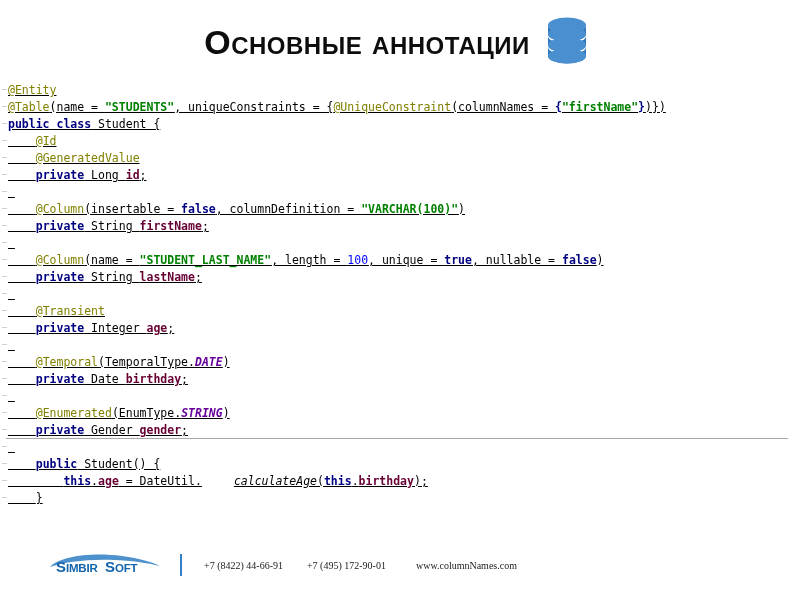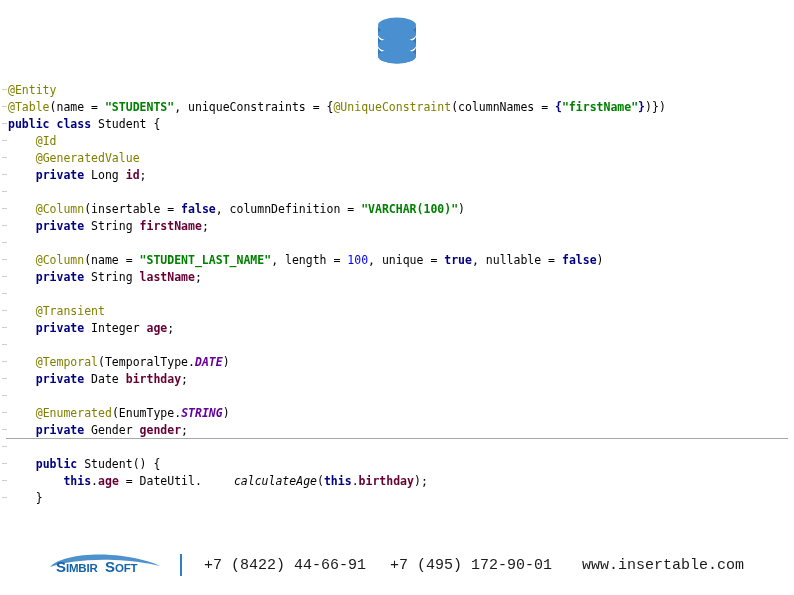--- a/index.html
+++ b/index.html
@@ -49,20 +49,21 @@
     position: absolute;
     left: 0;
     top: 82px;
     width: 794px;
     height: 430px;
     font-family: "DejaVu Sans Mono", "Liberation Mono", monospace;
     font-size: 11.5px;
     line-height: 17px;
     color: #000000;
     white-space: pre;
+    text-decoration: underline;
   }
   .code-line {
     position: relative;
     height: 17px;
     padding-left: 8px;
     white-space: pre;
   }
   .code-line.blank { color: transparent; }
 
   .gutter-mark {
@@ -114,32 +115,33 @@
   .logo-svg { display: block; width: 118px; height: 30px; }
   .footer-pipe {
     width: 2px;
     height: 22px;
     background: #2f7fc4;
     margin-left: 14px;
     margin-right: 22px;
     flex: 0 0 auto;
   }
   .footer-text {
-    font-family: Liberation Mono, monospace;
-    font-size: 15px;
+    font-family: Liberation Serif, serif;
+    font-size: 10px;
     color: #1a1a1a;
     white-space: nowrap;
   }
   .footer-phone { margin-right: 24px; }
   .footer-site  { margin-left: 6px; }
 </style>
 </head>
 <body>
 
 <div class="slide-header">
+  <div class="slide-title">Основные аннотации</div>
 
   <svg class="db-icon" viewBox="0 0 46 52">
     <ellipse cx="23" cy="9" rx="19" ry="7.5" fill="#4a90d0"></ellipse>
     <path d="M4 9 L4 18 A19 7.5 0 0 0 42 18 L42 9 A19 7.5 0 0 1 4 9 Z" fill="#3178bd"></path>
     <ellipse cx="23" cy="18" rx="19" ry="7.5" fill="#4a90d0"></ellipse>
     <path d="M4 20 L4 29 A19 7.5 0 0 0 42 29 L42 20 A19 7.5 0 0 1 4 20 Z" fill="#3178bd"></path>
     <ellipse cx="23" cy="29" rx="19" ry="7.5" fill="#4a90d0"></ellipse>
     <path d="M4 31 L4 40 A19 7.5 0 0 0 42 40 L42 31 A19 7.5 0 0 1 4 31 Z" fill="#3178bd"></path>
     <ellipse cx="23" cy="40" rx="19" ry="7.5" fill="#4a90d0"></ellipse>
   </svg>
@@ -159,14 +161,14 @@
       <text x="67" y="22" font-family="'Liberation Sans', sans-serif" font-size="11.5" font-weight="bold" fill="#1464ab" letter-spacing="-0.2">OFT</text>
     </svg>
   </div>
 
   <div class="footer-pipe"></div>
 
   <span class="footer-text footer-phone">+7 (8422) 44-66-91</span>
 
   <span class="footer-text footer-phone">+7 (495) 172-90-01</span>
 
-  <span class="footer-text footer-site">www.insertable.com</span>
+  <span class="footer-text footer-site">www.columnNames.com</span>
 </div>
 
 </body></html>

